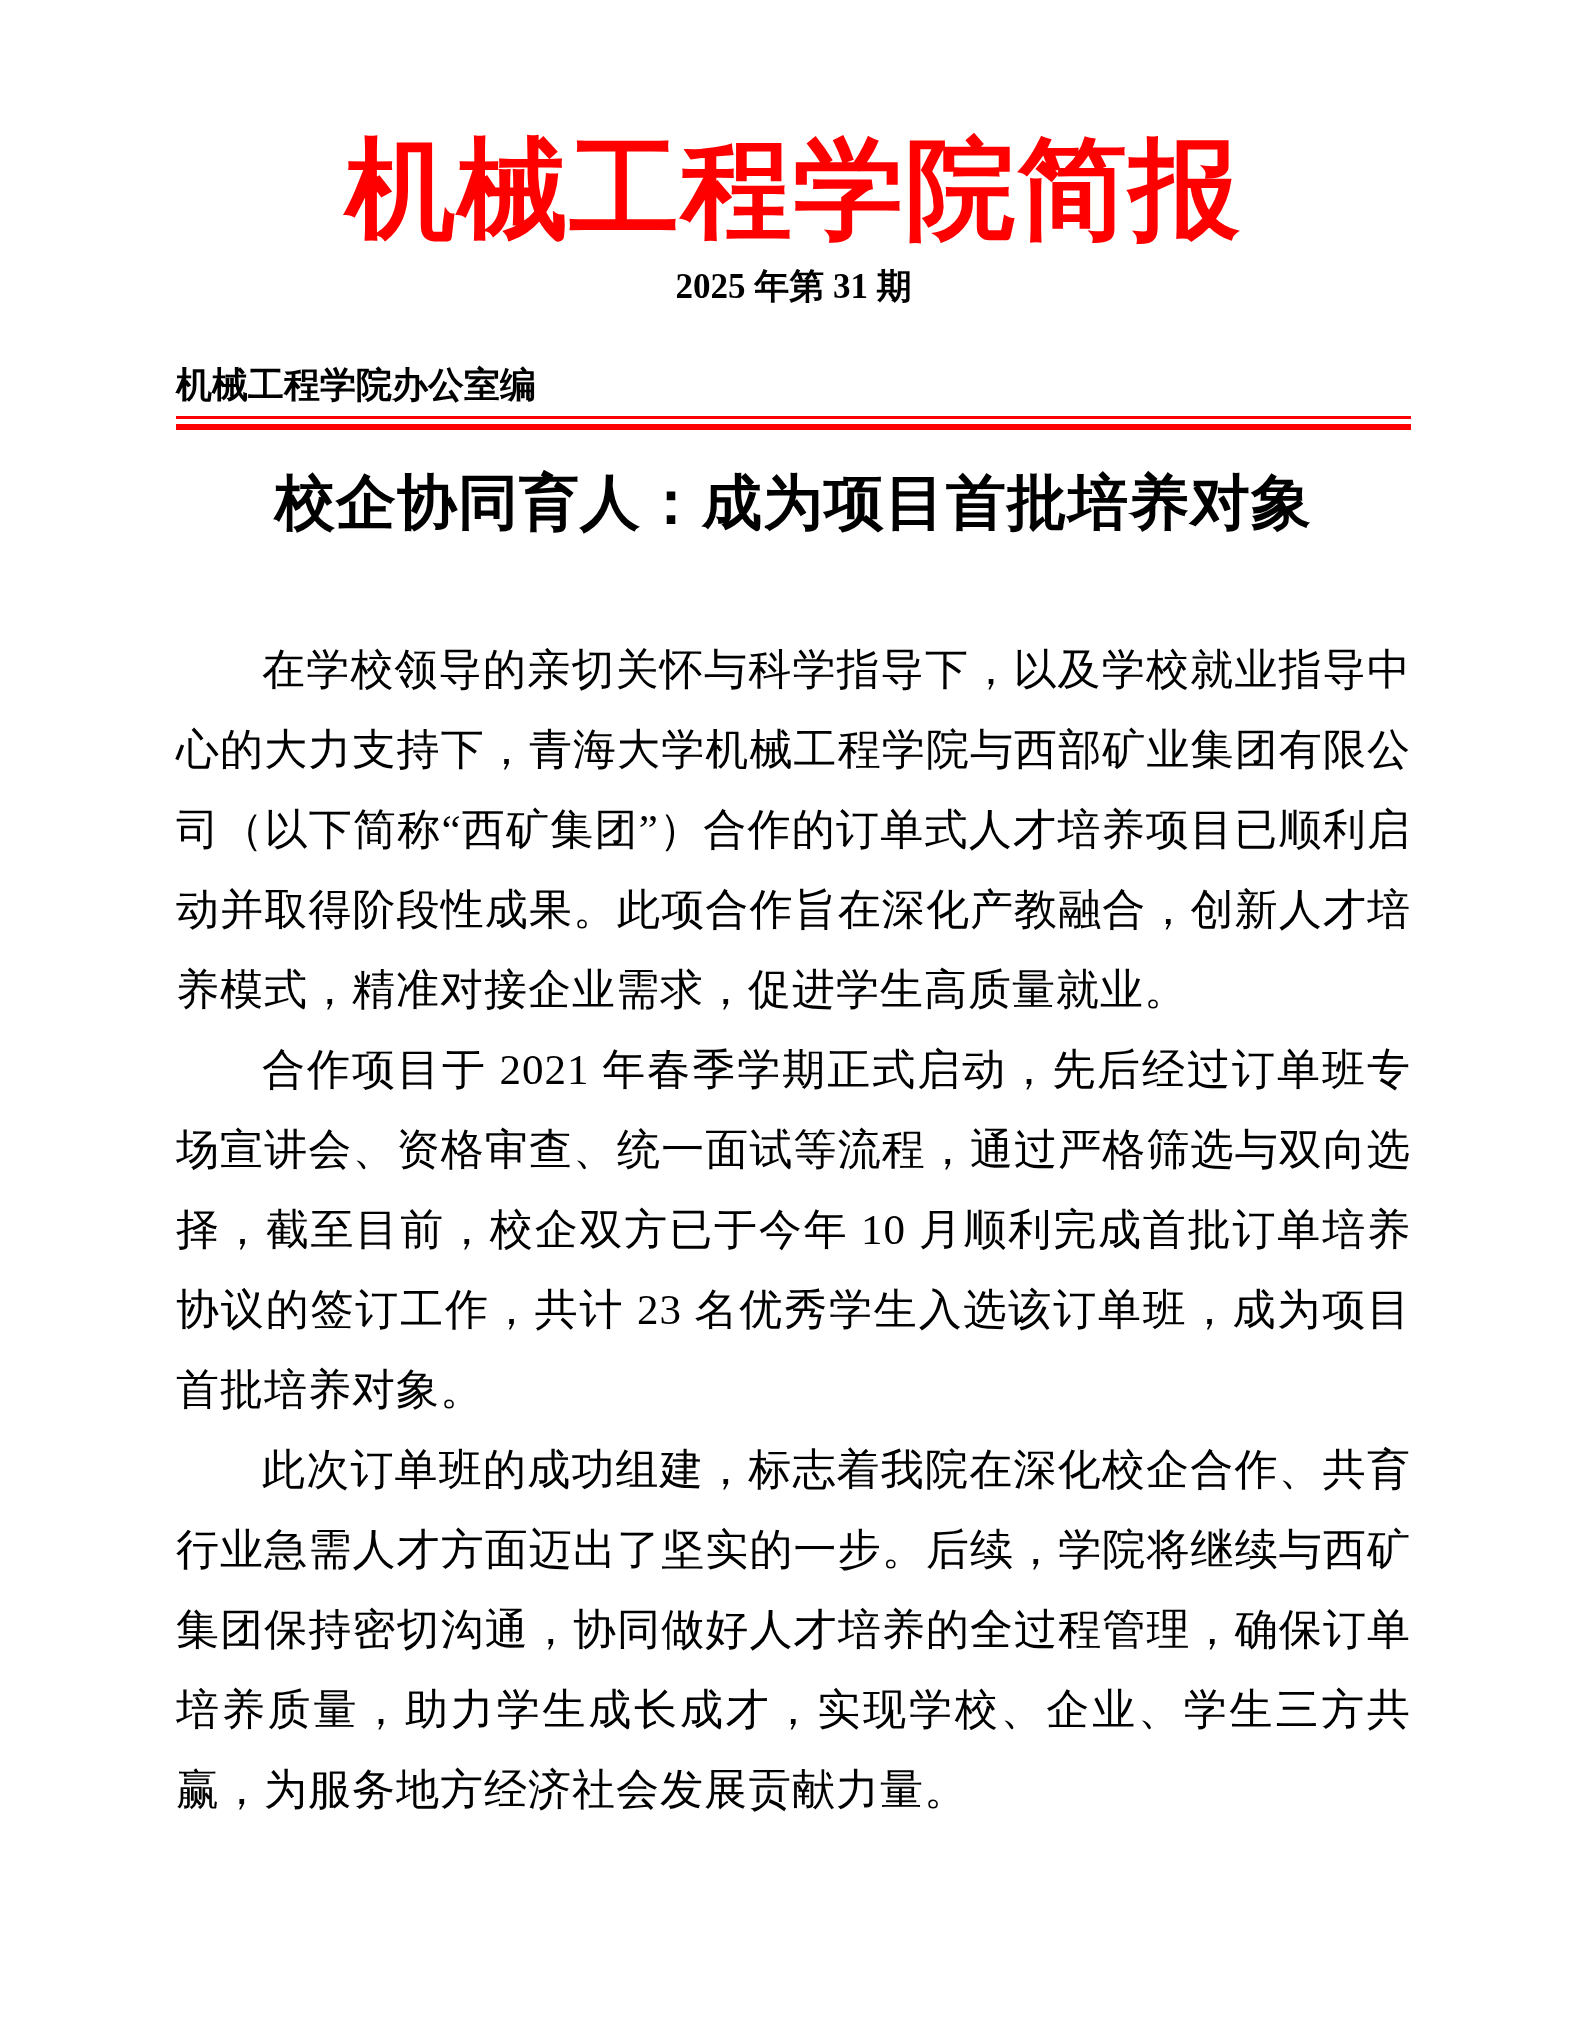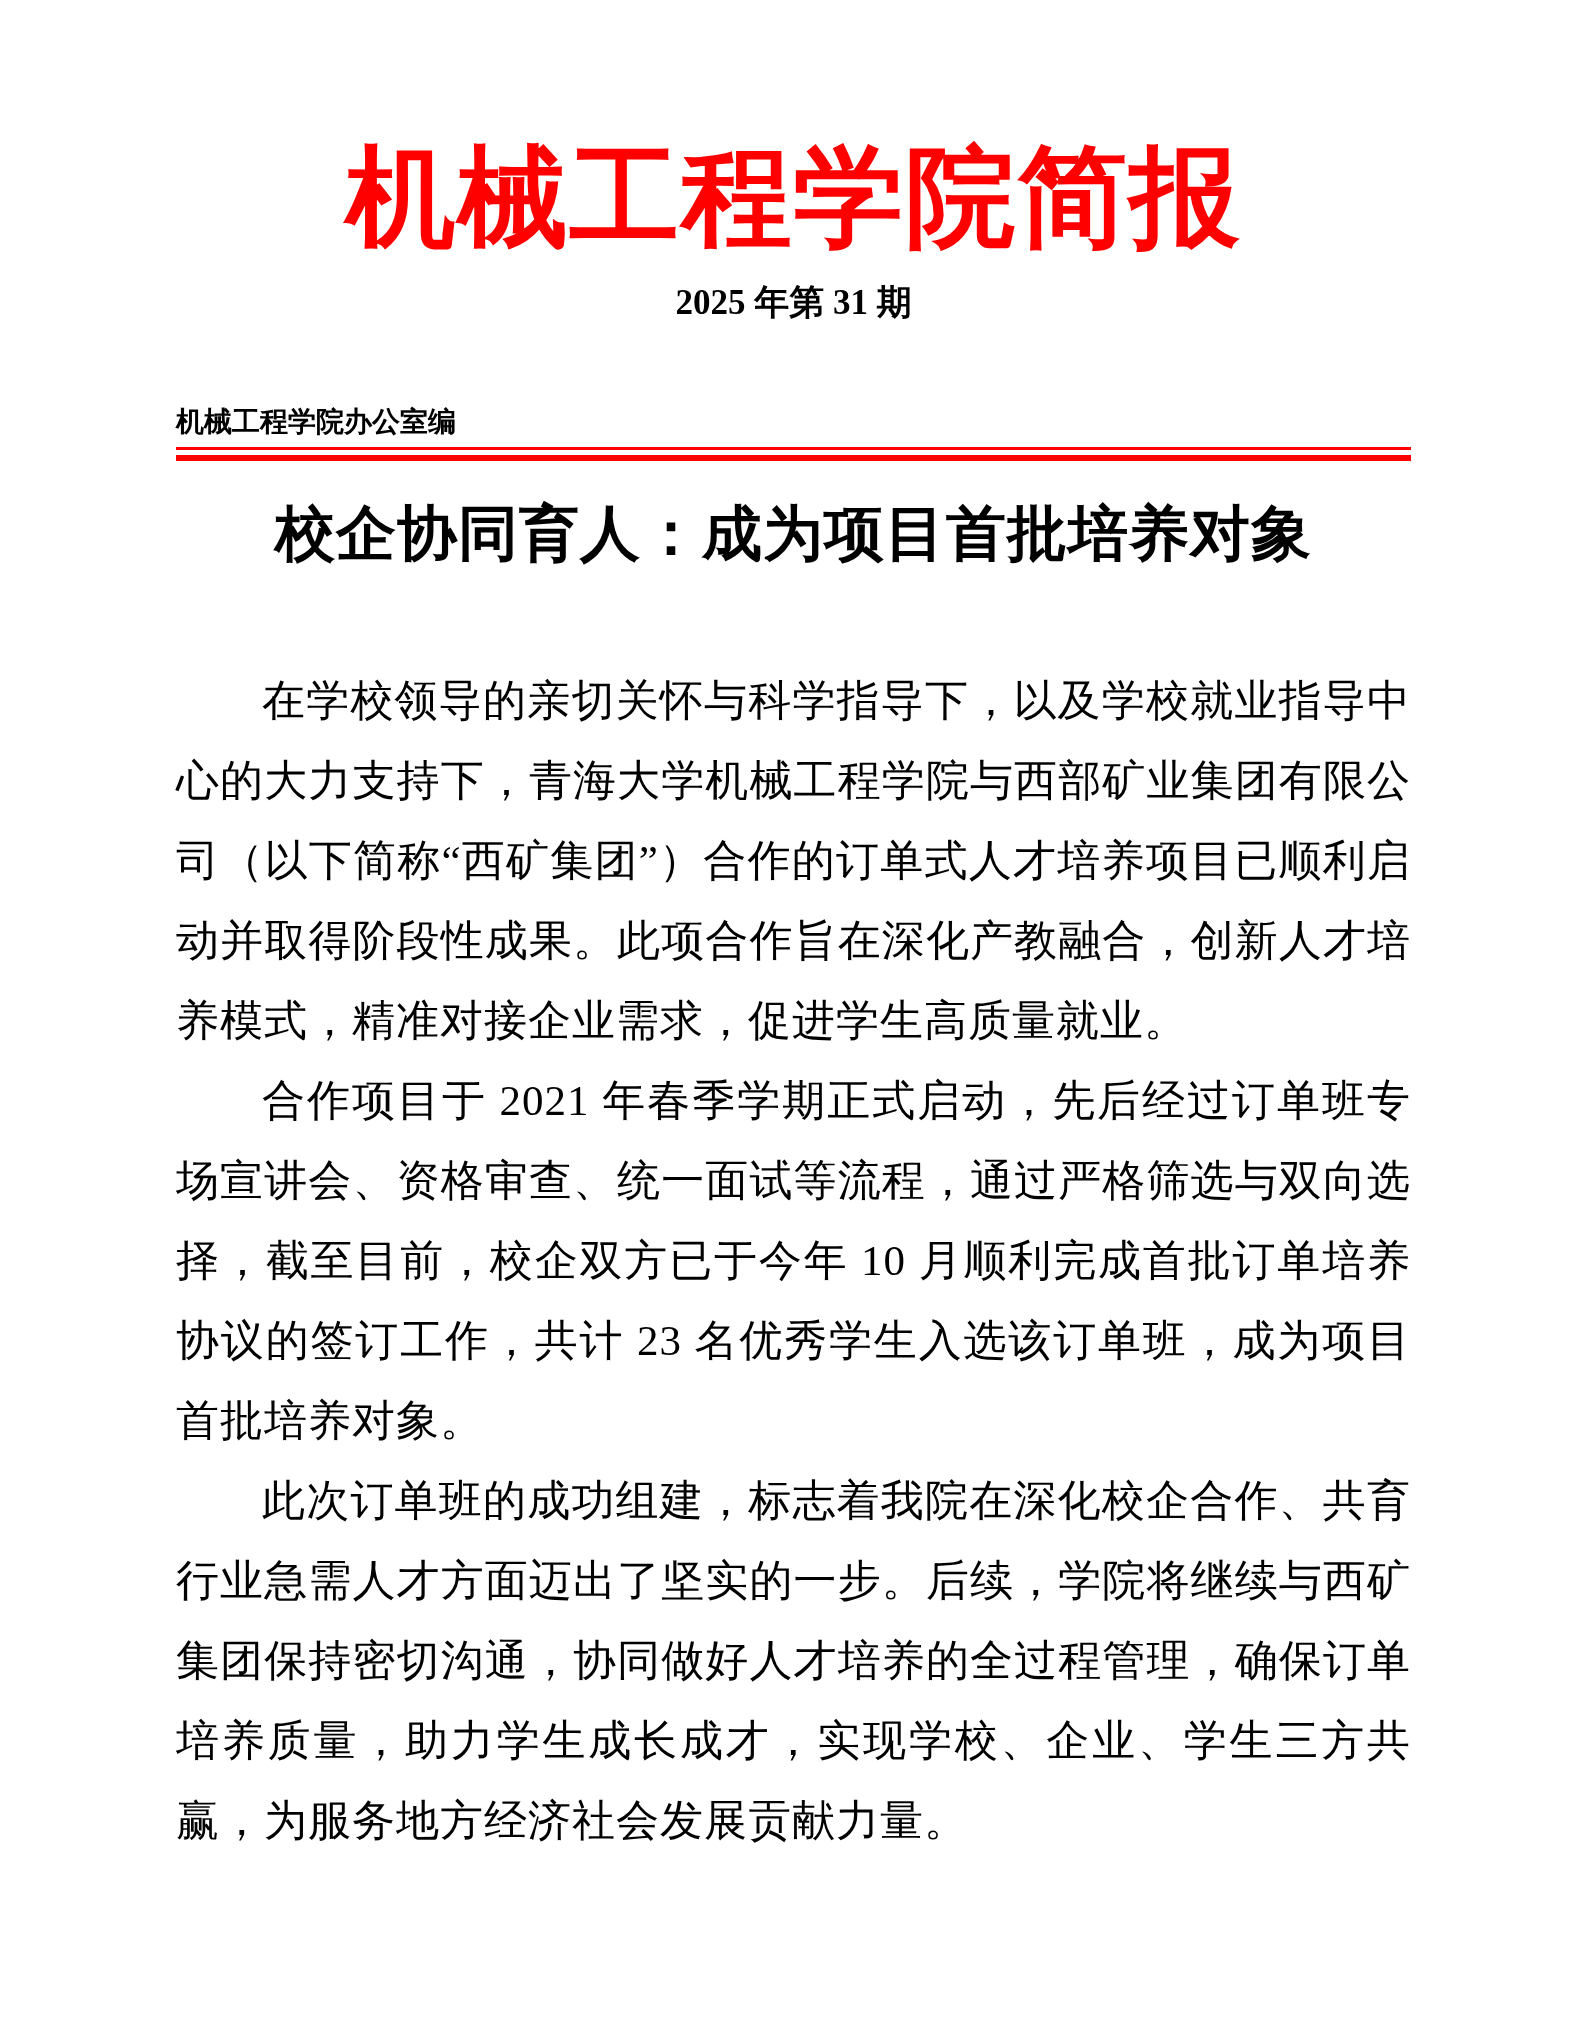--- a/index.html
+++ b/index.html
@@ -12,42 +12,42 @@
     width: 1587px;
     height: 2036px;
     box-sizing: border-box;
     background: #ffffff;
     padding: 0 176px;
     color: #000000;
     font-family: "Liberation Serif", "DejaVu Serif", serif;
     overflow: hidden;
   }
   .masthead {
-    margin: 8px;
+    margin: 0;
     padding-top: 119px;
     font-size: 110px;
     line-height: 1.3;
     font-weight: 700;
     letter-spacing: 2px;
     text-align: center;
     color: #fe0000;
     white-space: nowrap;
   }
   .issue-line {
     text-align: center;
     font-size: 35px;
     font-weight: 700;
     line-height: 1.4;
   }
   .editor-row {
-    margin-top: 77px;
+    margin-top: 52px;
     display: flex;
     justify-content: space-between;
     align-items: flex-end;
-    font-size: 28px;
+    font-size: 36px;
     font-weight: 700;
     line-height: 1.25;
   }
   .rule-thin {
     margin-top: 8px;
     height: 3px;
     background: #fe0000;
   }
   .rule-thick {
     margin-top: 5px;

